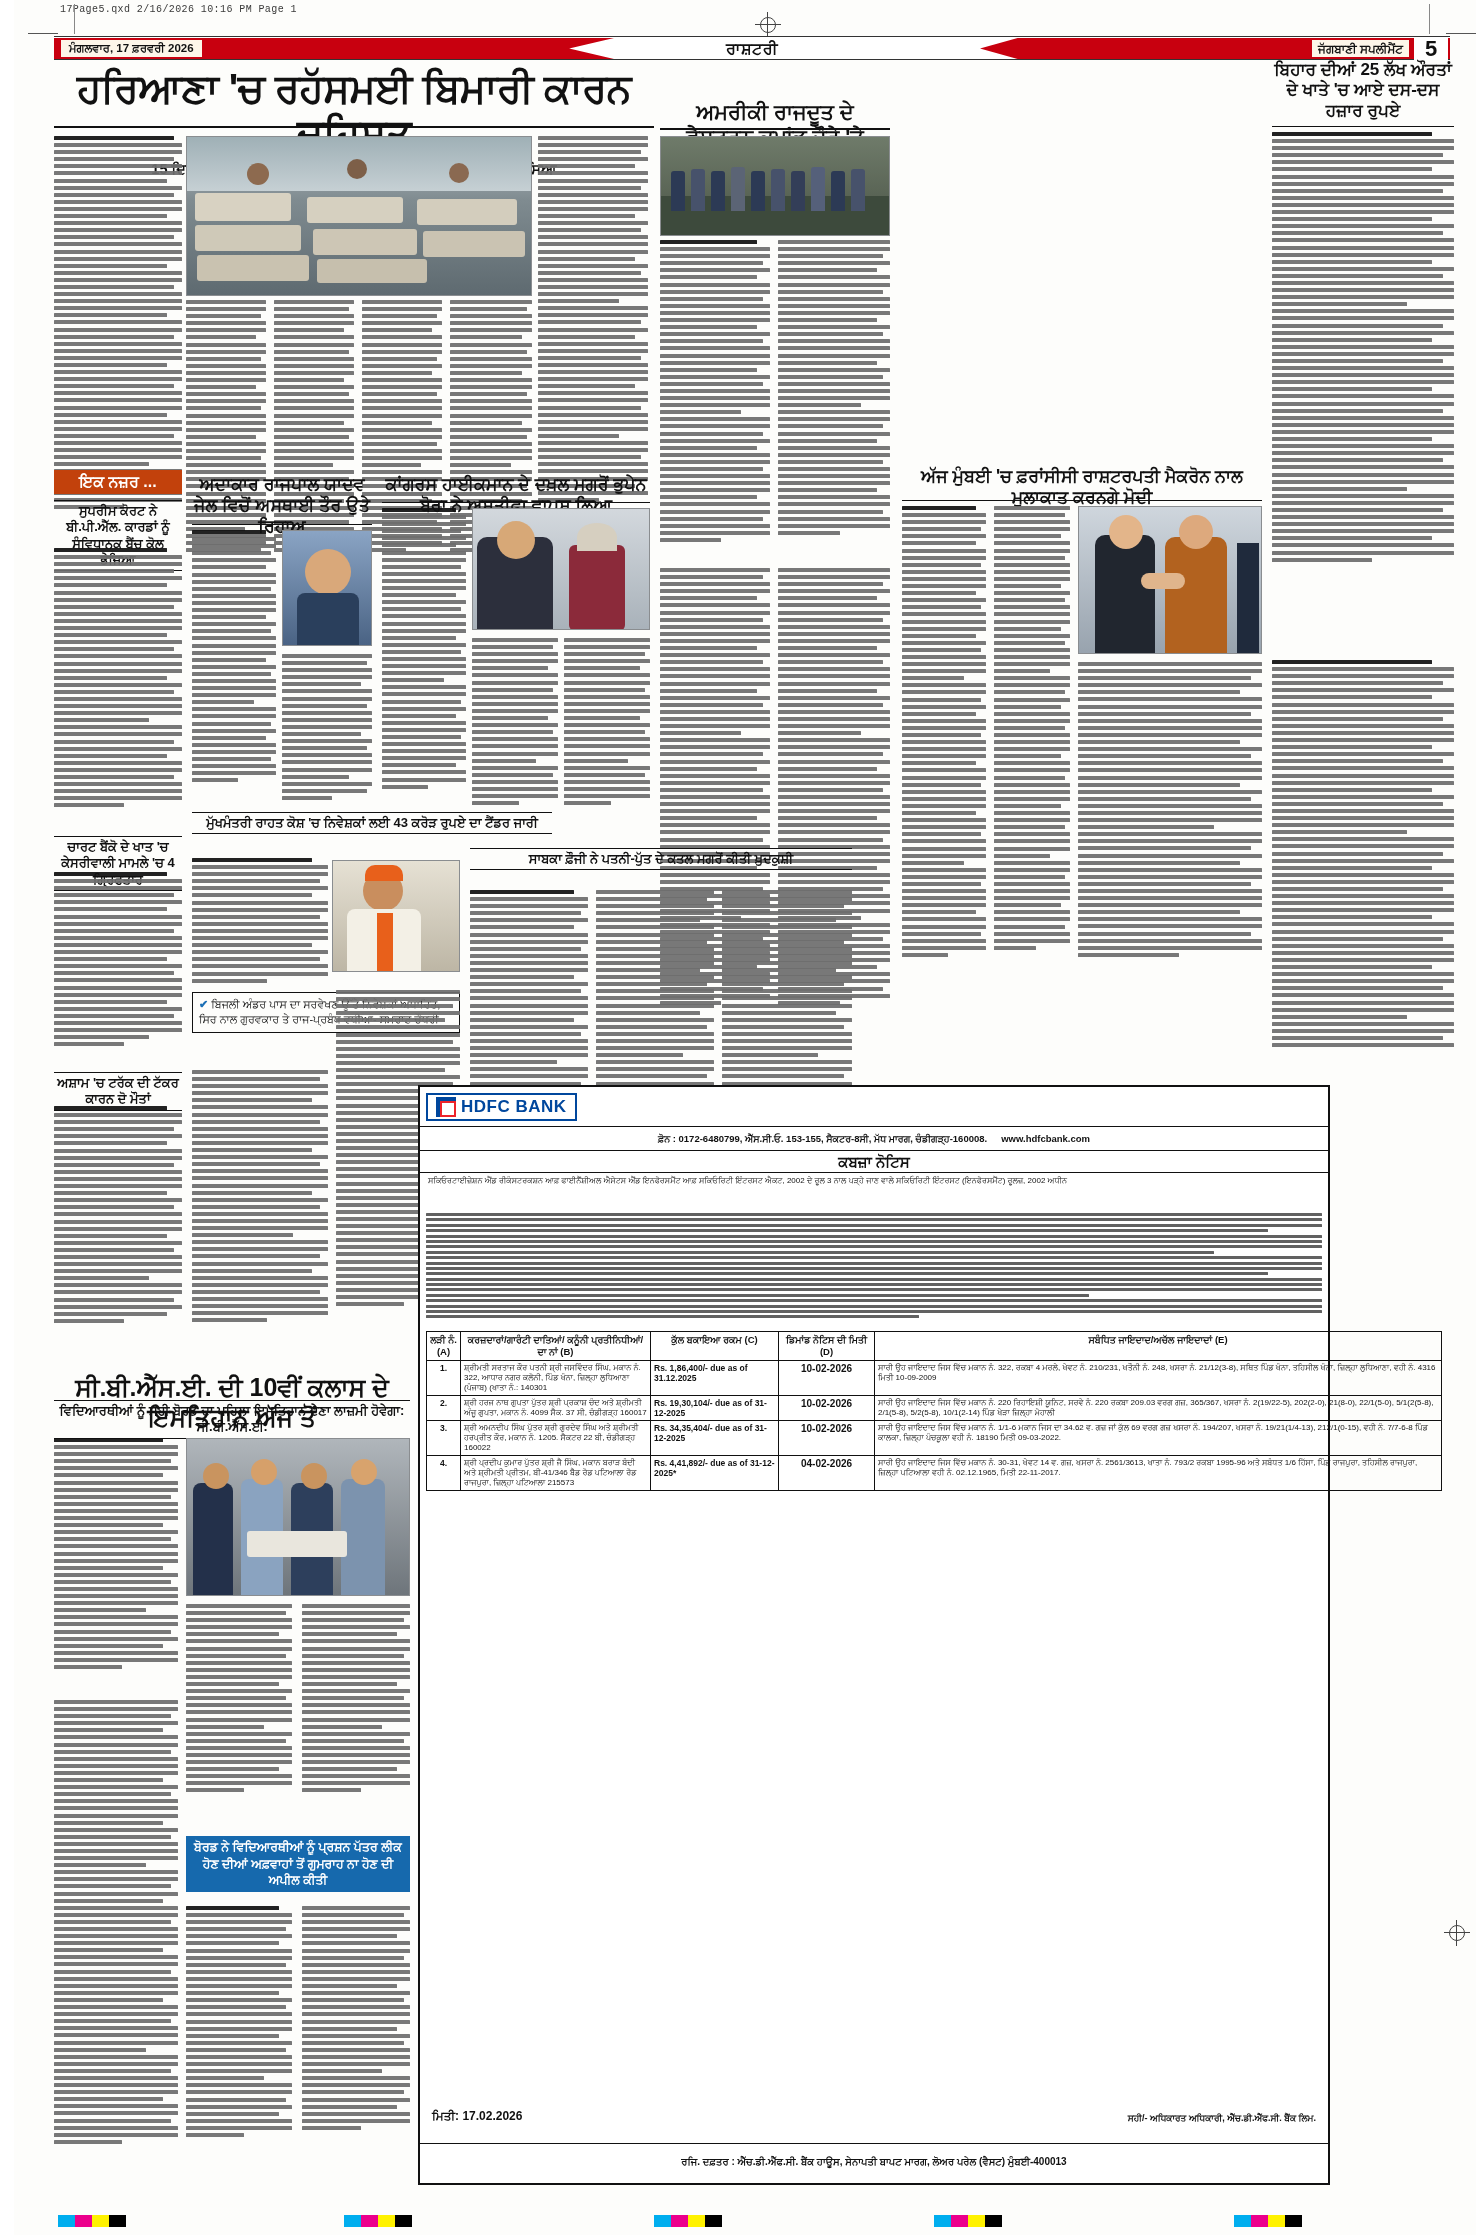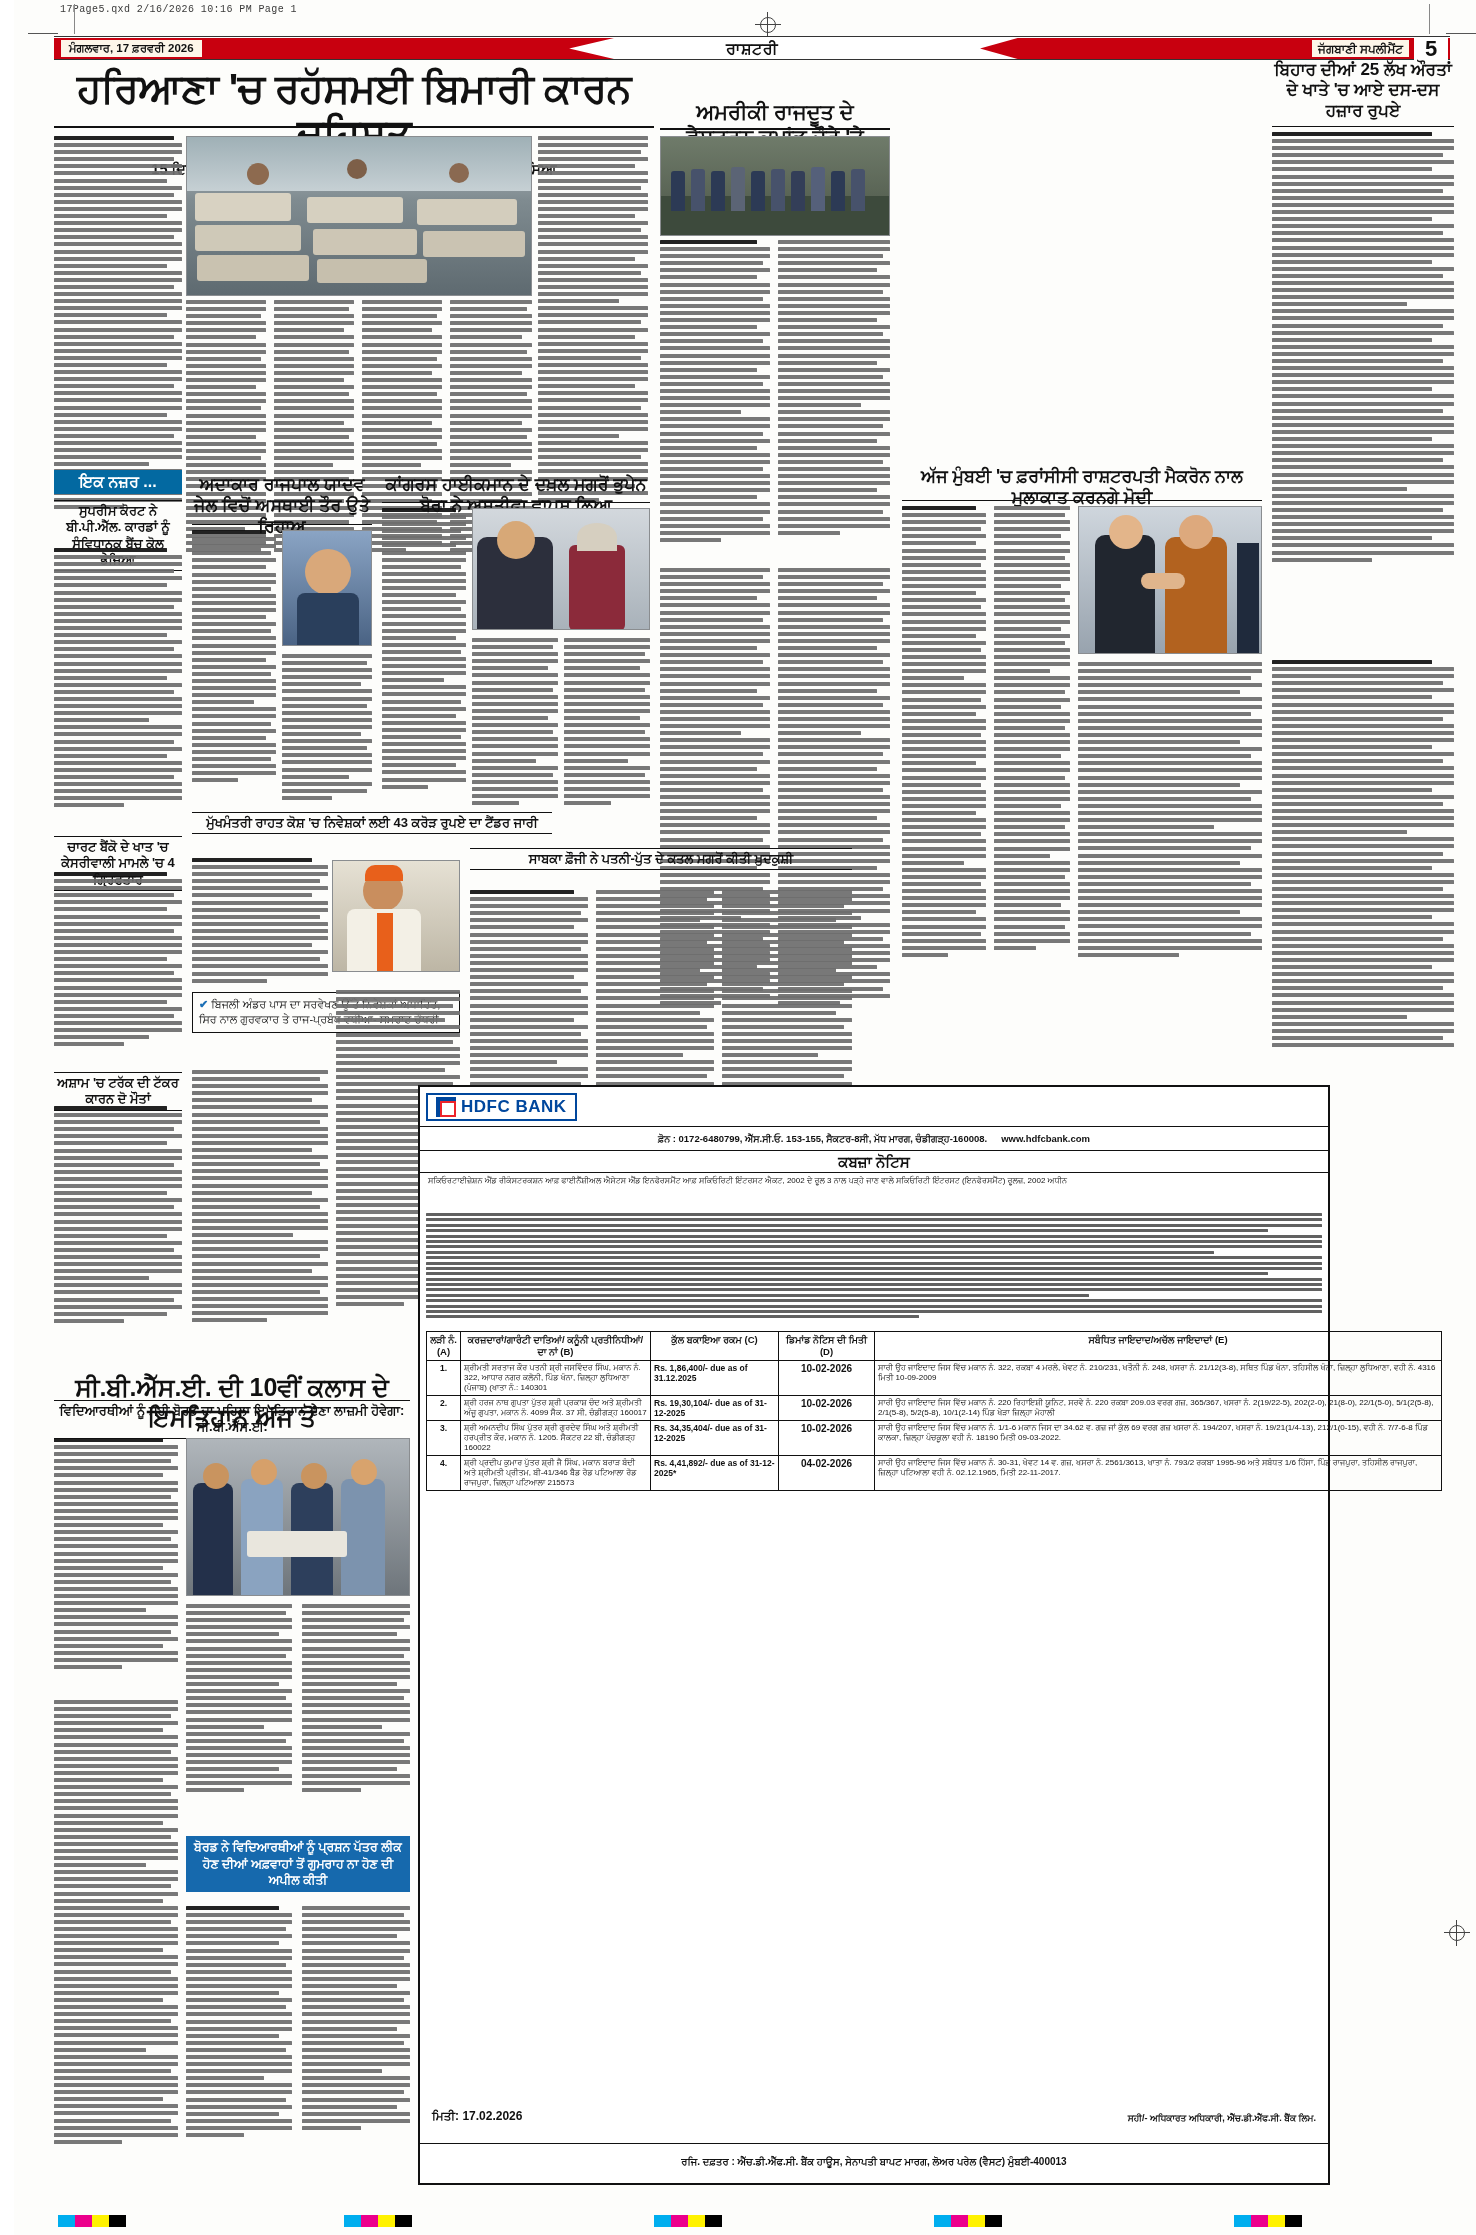--- a/index.html
+++ b/index.html
@@ -106,21 +106,21 @@
   .photo {
     position:absolute; overflow:hidden; background:#cfd3d6;
     border:1px solid #8a8d90;
   }
 
   
   .box-hdr {
     background:#1b6fb5; color:#fff; font-weight:bold; font-size:16px;
     text-align:center; line-height:1.5;
   }
-  .box-hdr.cyan { background:#0369a1; }
+  .box-hdr.cyan { background:#c2410c; }
   .box-hdr.blue2 { background:#1669ad; }
 
   .subhead-bar {
     border-top:1.5px solid #111; border-bottom:1.5px solid #111;
     font-size:13px; font-weight:bold; text-align:center; color:#111;
     padding:2px 0; line-height:1.25;
   }
 
   
   .ad {

